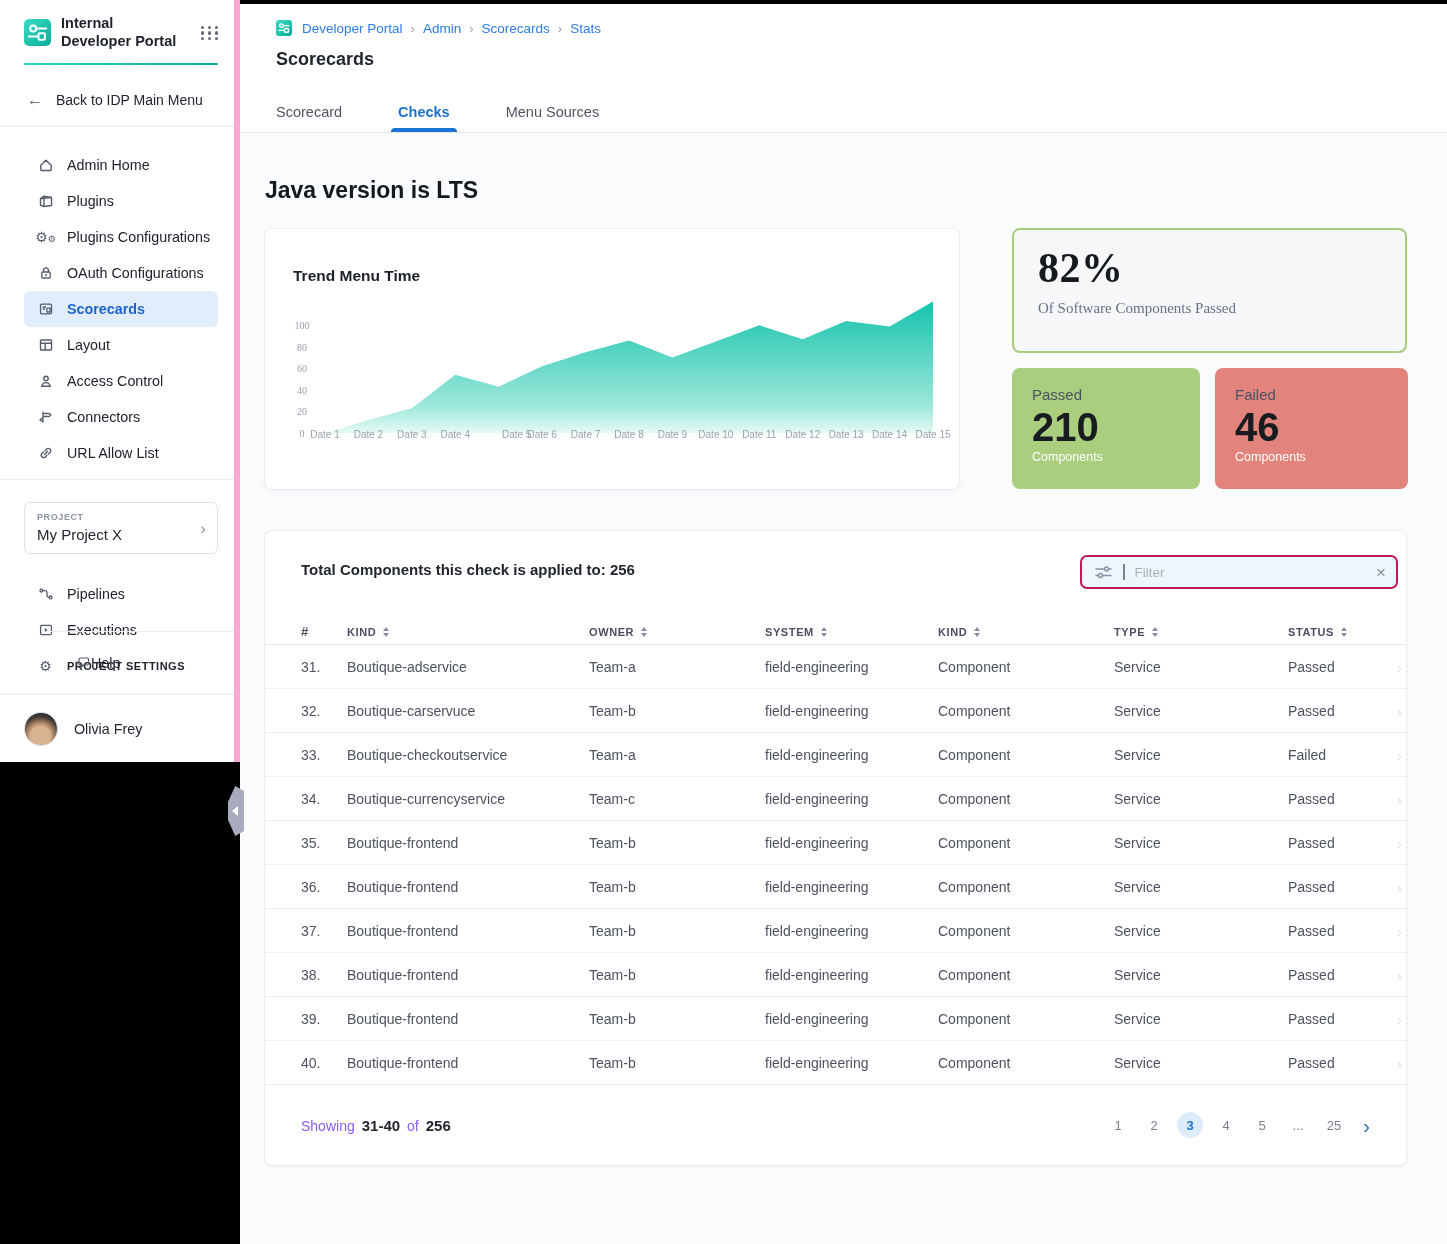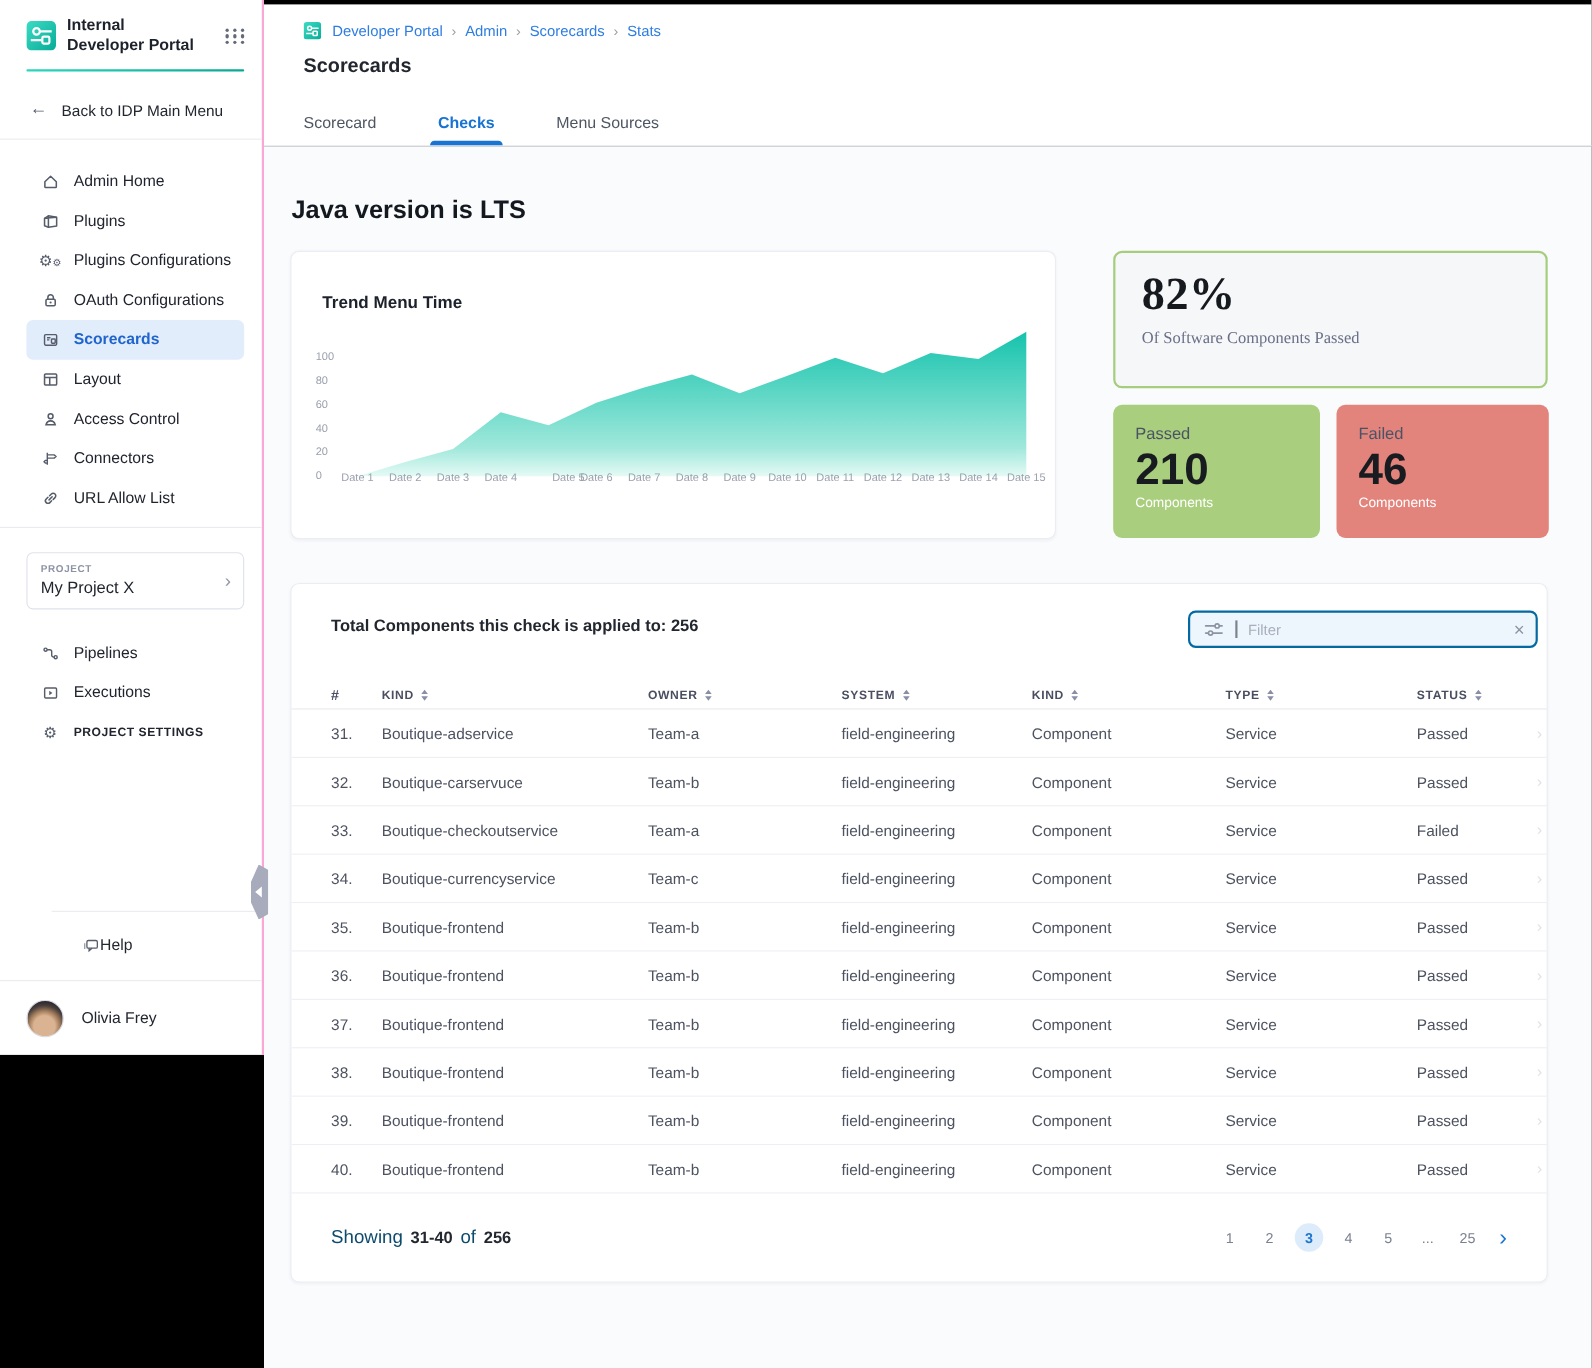--- a/index.html
+++ b/index.html
@@ -7,22 +7,22 @@
   body {
     font-family: "Liberation Sans", "DejaVu Sans", sans-serif;
     background:#ffffff; position:relative; overflow:hidden;
     color:#22262f;
   }
   .app { position:absolute; inset:0; }
 
   
   .left-col { position:absolute; left:0; top:0; width:240px; height:100%; background:#000; }
   .sidebar {
-    position:absolute; left:0; top:0; width:240px; height:959px; background:#fff;
-    border-right:2px solid #f9a8d4; box-shadow:0 2px 6px rgba(0,0,0,.35);
+    position:absolute; left:0; top:0; width:240px; height:762px; background:#fff;
+    border-right:6px solid #f9a8d4; box-shadow:0 2px 6px rgba(0,0,0,.35);
     display:flex; flex-direction:column;
   }
   .logo-row { display:flex; align-items:center; gap:10px; padding:14px 14px 0 24px; }
   .logo-badge { width:27px; height:27px; flex:0 0 auto; }
   .logo-title { font-size:14.5px; font-weight:bold; line-height:1.25; color:#1c212b; flex:1; }
   .dots-grid { display:grid; grid-template-columns:repeat(3,5px); grid-gap:2px; margin-top:2px; cursor:pointer;}
   .dots-grid b { width:3.4px; height:3.4px; border-radius:50%; background:#646a7a; }
   .brand-line { height:2px; margin:13px 16px 0 24px; border-radius:2px;
     background:linear-gradient(90deg,#2bd6bd,#0aa893); }
   .back-row { display:flex; align-items:center; gap:13px; padding:0 0 0 27px; margin-top:24px;
@@ -83,42 +83,42 @@
   .check-heading { position:absolute; left:25px; top:44px; font-size:23px; font-weight:bold; color:#14181f; }
 
   .card { background:#fff; border:1px solid #ebedf2; border-radius:8px;
     box-shadow:0 1px 3px rgba(40,45,80,.05); }
 
   
   .chart-card { position:absolute; left:24px; top:95px; width:696px; height:262px; }
   .chart-title { position:absolute; left:28px; top:38px; font-size:15.5px; font-weight:bold; color:#1c212b; }
   .plot { position:absolute; left:60px; right:26px; top:64px; height:140px; }
   .plot svg { position:absolute; inset:0; overflow:visible; }
-  .ytick { position:absolute; right:100%; margin-right:8px; width:30px; text-align:left;
-    font-size:10px; color:#9aa0ad; transform:translateY(-50%); }
+  .ytick { position:absolute; right:100%; margin-right:8px; width:30px; text-align:center;
+    font-size:10px; color:#9aa0ad; transform:translateY(-50%);font-family:Liberation Serif, serif; }
   .xlabels { position:absolute; left:60px; right:26px; top:200px; height:14px; }
   .xlab { position:absolute; transform:translateX(-50%); font-size:10px; color:#9aa0ad; white-space:nowrap; }
 
   
   .rate-card { position:absolute; left:772px; top:95px; width:395px; height:125px;
     background:#f6f7f9; border:2px solid #a6cc7d; border-radius:8px; padding:14px 24px;font-family:Liberation Serif, serif; }
   .rate-value { font-size:42px; font-weight:bold; color:#16191d; letter-spacing:.5px; }
   .rate-caption { font-size:15px; color:#6a6f87; margin-top:8px; }
   .pf-card { position:absolute; top:235px; height:121px; border-radius:8px; padding:18px 20px 14px 20px; }
   .passed-card { left:772px; width:188px; background:#a9ce7d; }
   .failed-card { left:975px; width:193px; background:#e2837c; }
   .pf-label { font-size:15px; color:#4a5365; }
   .pf-value { font-size:40px; font-weight:bold; color:#181b20; line-height:1.1; margin-top:2px;}
   .pf-unit { font-size:12.5px; color:#ffffff; margin-top:1px; }
 
   
   .table-card { position:absolute; left:24px; top:397px; width:1143px; height:636px; }
   .table-title { position:absolute; left:36px; top:30px; font-size:15px; font-weight:bold; color:#22262f; }
   .filter-box { position:absolute; right:8px; top:24px; width:318px; height:34px;
-    background:#eef6fd; border:2px solid #0369a1; border-radius:7px;
+    background:#eef6fd; border:2px solid #be185d; border-radius:7px;
     display:flex; align-items:center; padding:0 10px 0 12px; gap:10px; }
   .filter-box input { flex:1; border:none; outline:none; background:transparent; font-size:13.5px;
     color:#30343f; font-family:inherit; }
   .filter-box input::placeholder { color:#a9aeba; }
   .caret { width:1.5px; height:16px; background:#7d828f; }
   .filter-clear { color:#8d93a2; font-size:17px; cursor:pointer; line-height:1; }
 
   .tgrid { display:grid; grid-template-columns:46px 242px 176px 173px 176px 174px 1fr; align-items:center; }
   .t-head { position:absolute; top:88px; left:0; right:0; padding-left:36px; height:26px;
     border-bottom:1px solid #e7e9ef; }
@@ -130,21 +130,21 @@
   .sort .up { border-bottom:4px solid #898ea6; }
   .sort .dn { border-top:4px solid #898ea6; }
   .t-body { position:absolute; top:114px; left:0; right:0; }
   .t-row { padding-left:36px; height:44px; border-bottom:1px solid #edeff4; position:relative;
     font-size:14px; color:#4d5260; cursor:pointer; }
   .row-chevron { position:absolute; right:4px; top:50%; transform:translateY(-50%);
     color:#dfe2e9; font-size:15px; }
   .t-footer { position:absolute; left:0; right:0; bottom:0; height:80px;
     display:flex; align-items:center; justify-content:space-between; padding:0 36px; }
   .showing { display:flex; align-items:baseline; gap:7px; }
-  .showing .muted { font-size:17px; color:#0c4a6e; }
+  .showing .muted { font-size:14px; color:#8b5cf6; }
   .showing .strong { font-size:15px; font-weight:bold; color:#22262f; }
   .pager { display:flex; align-items:center; gap:10px; }
   .page { min-width:26px; height:26px; border-radius:50%; display:inline-flex; align-items:center;
     justify-content:center; font-size:13px; color:#7b8190; cursor:pointer; padding:0 3px;}
   .page.active { background:#ddecfb; color:#1d76d0; font-weight:bold; }
   .page.ellipsis { cursor:default; }
   .next-btn { color:#1d76d0; font-size:21px; cursor:pointer; margin-left:6px; line-height:1;}
 </style>
 </head>
 <body>

